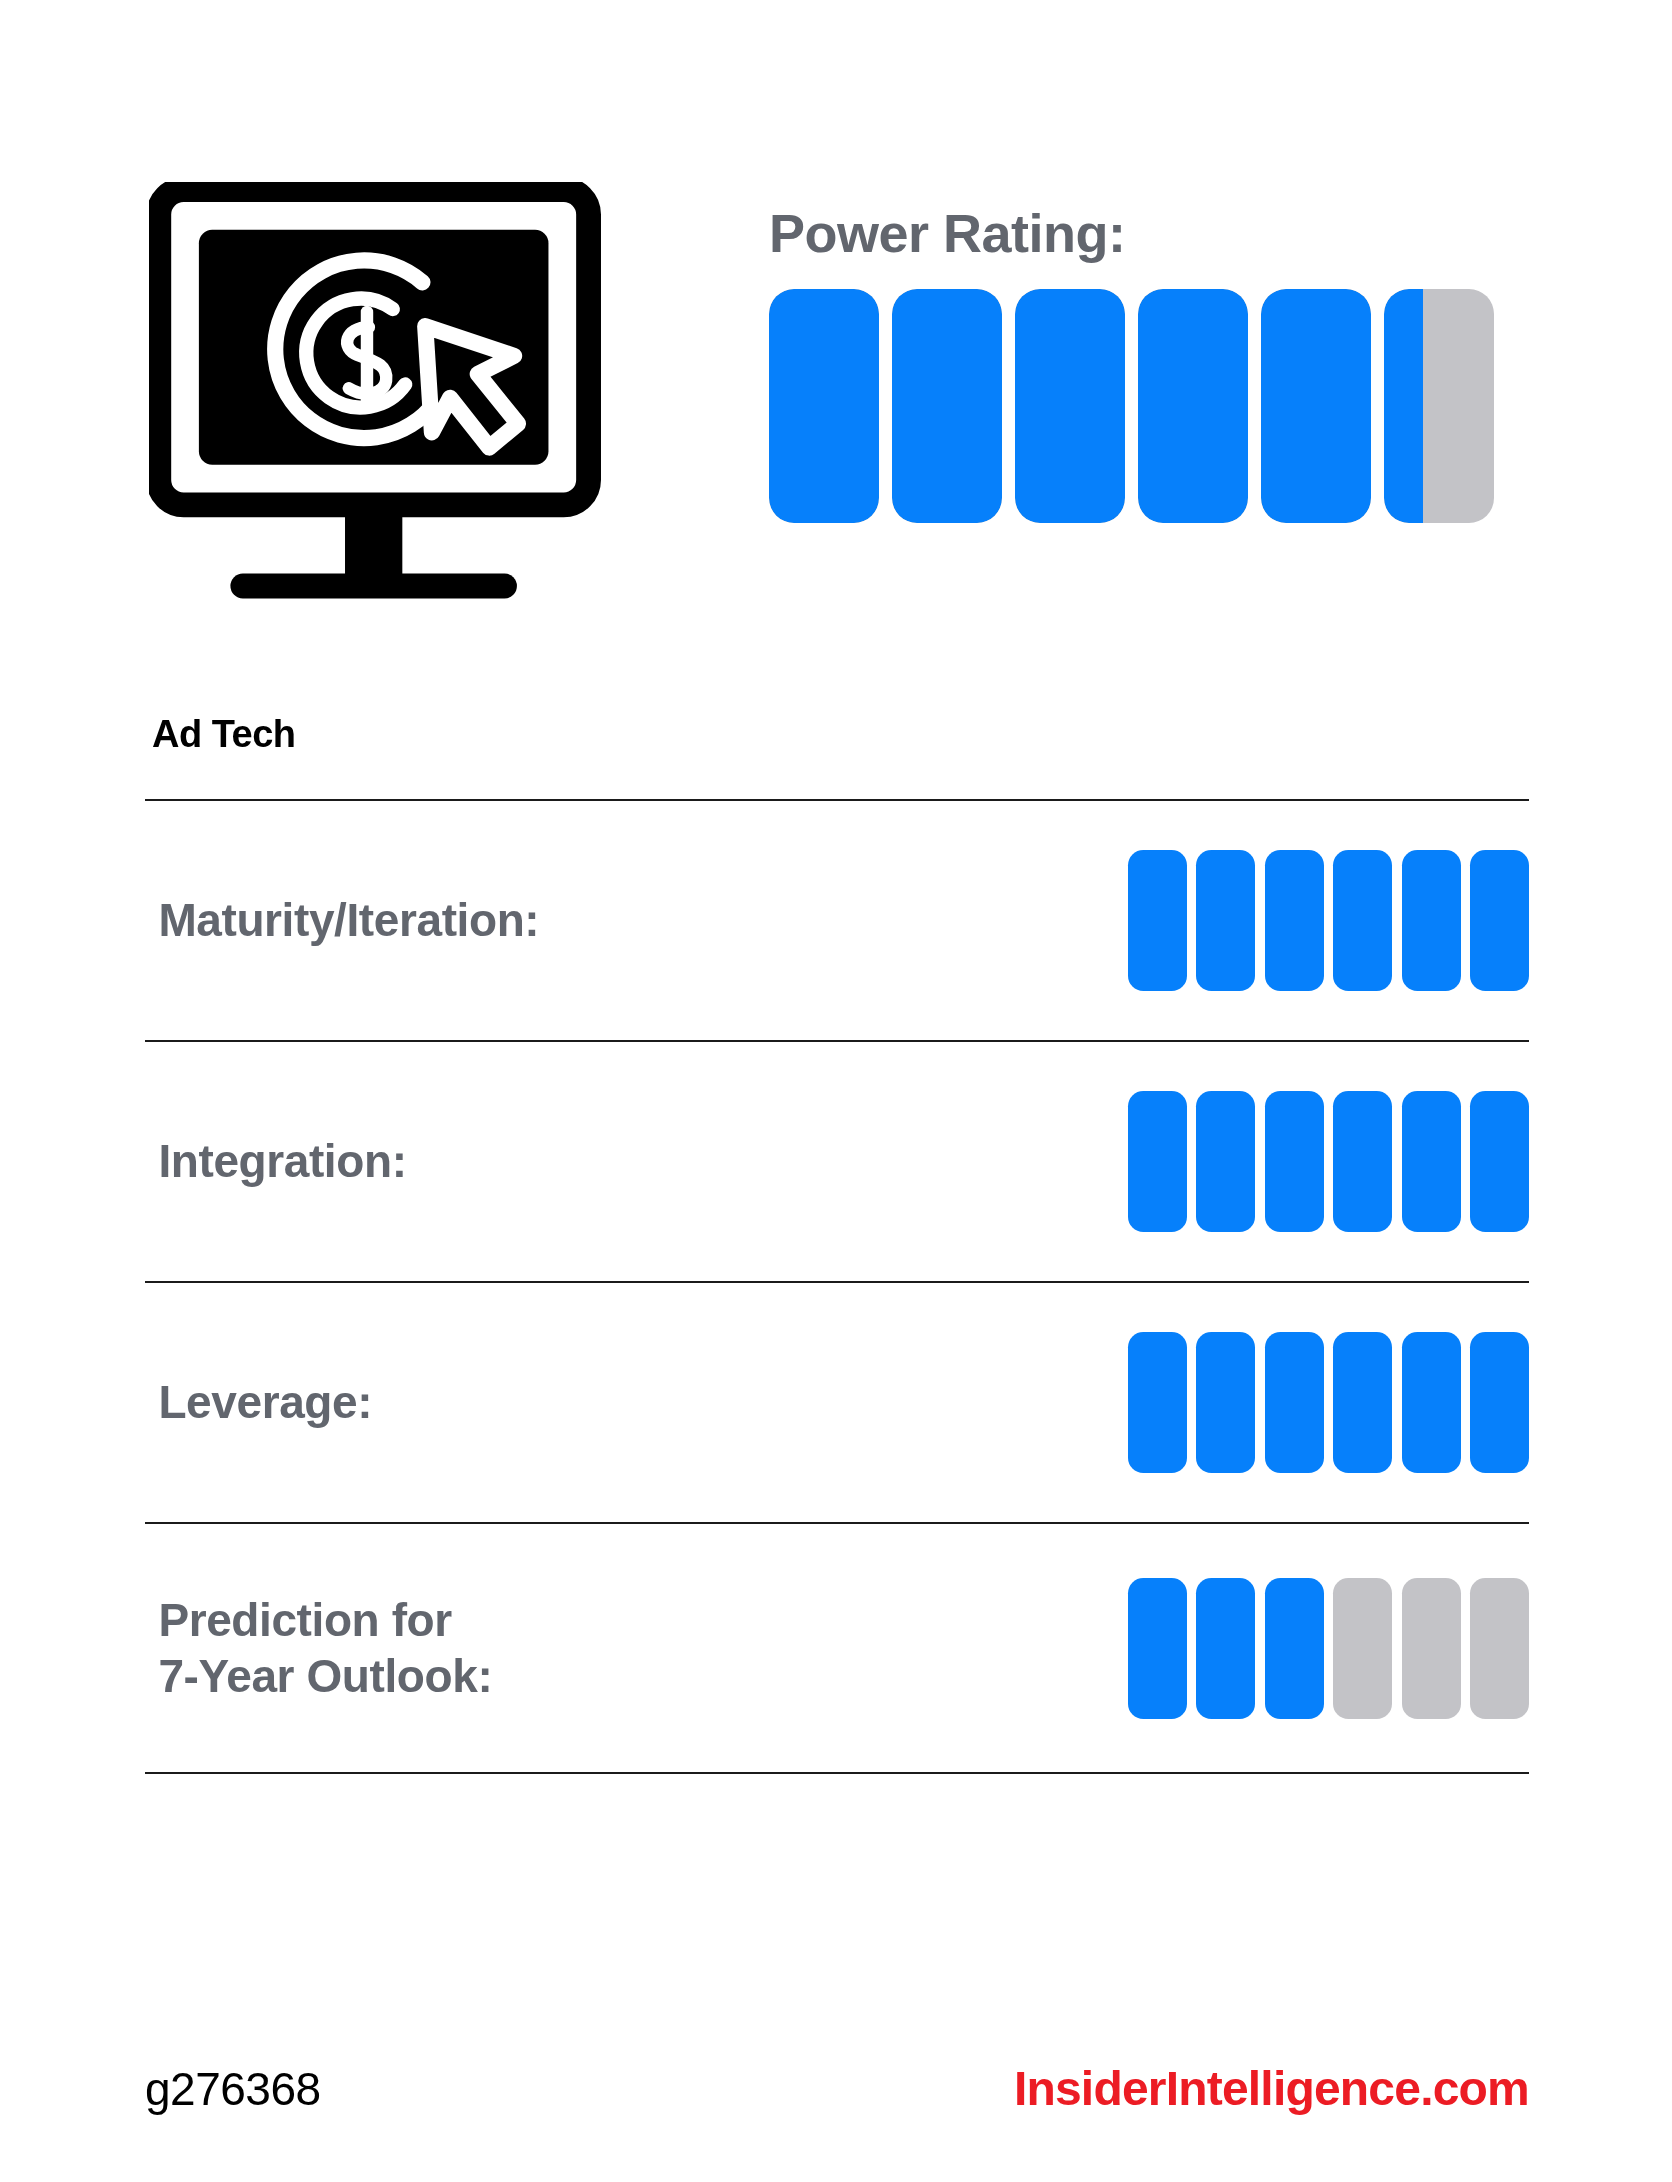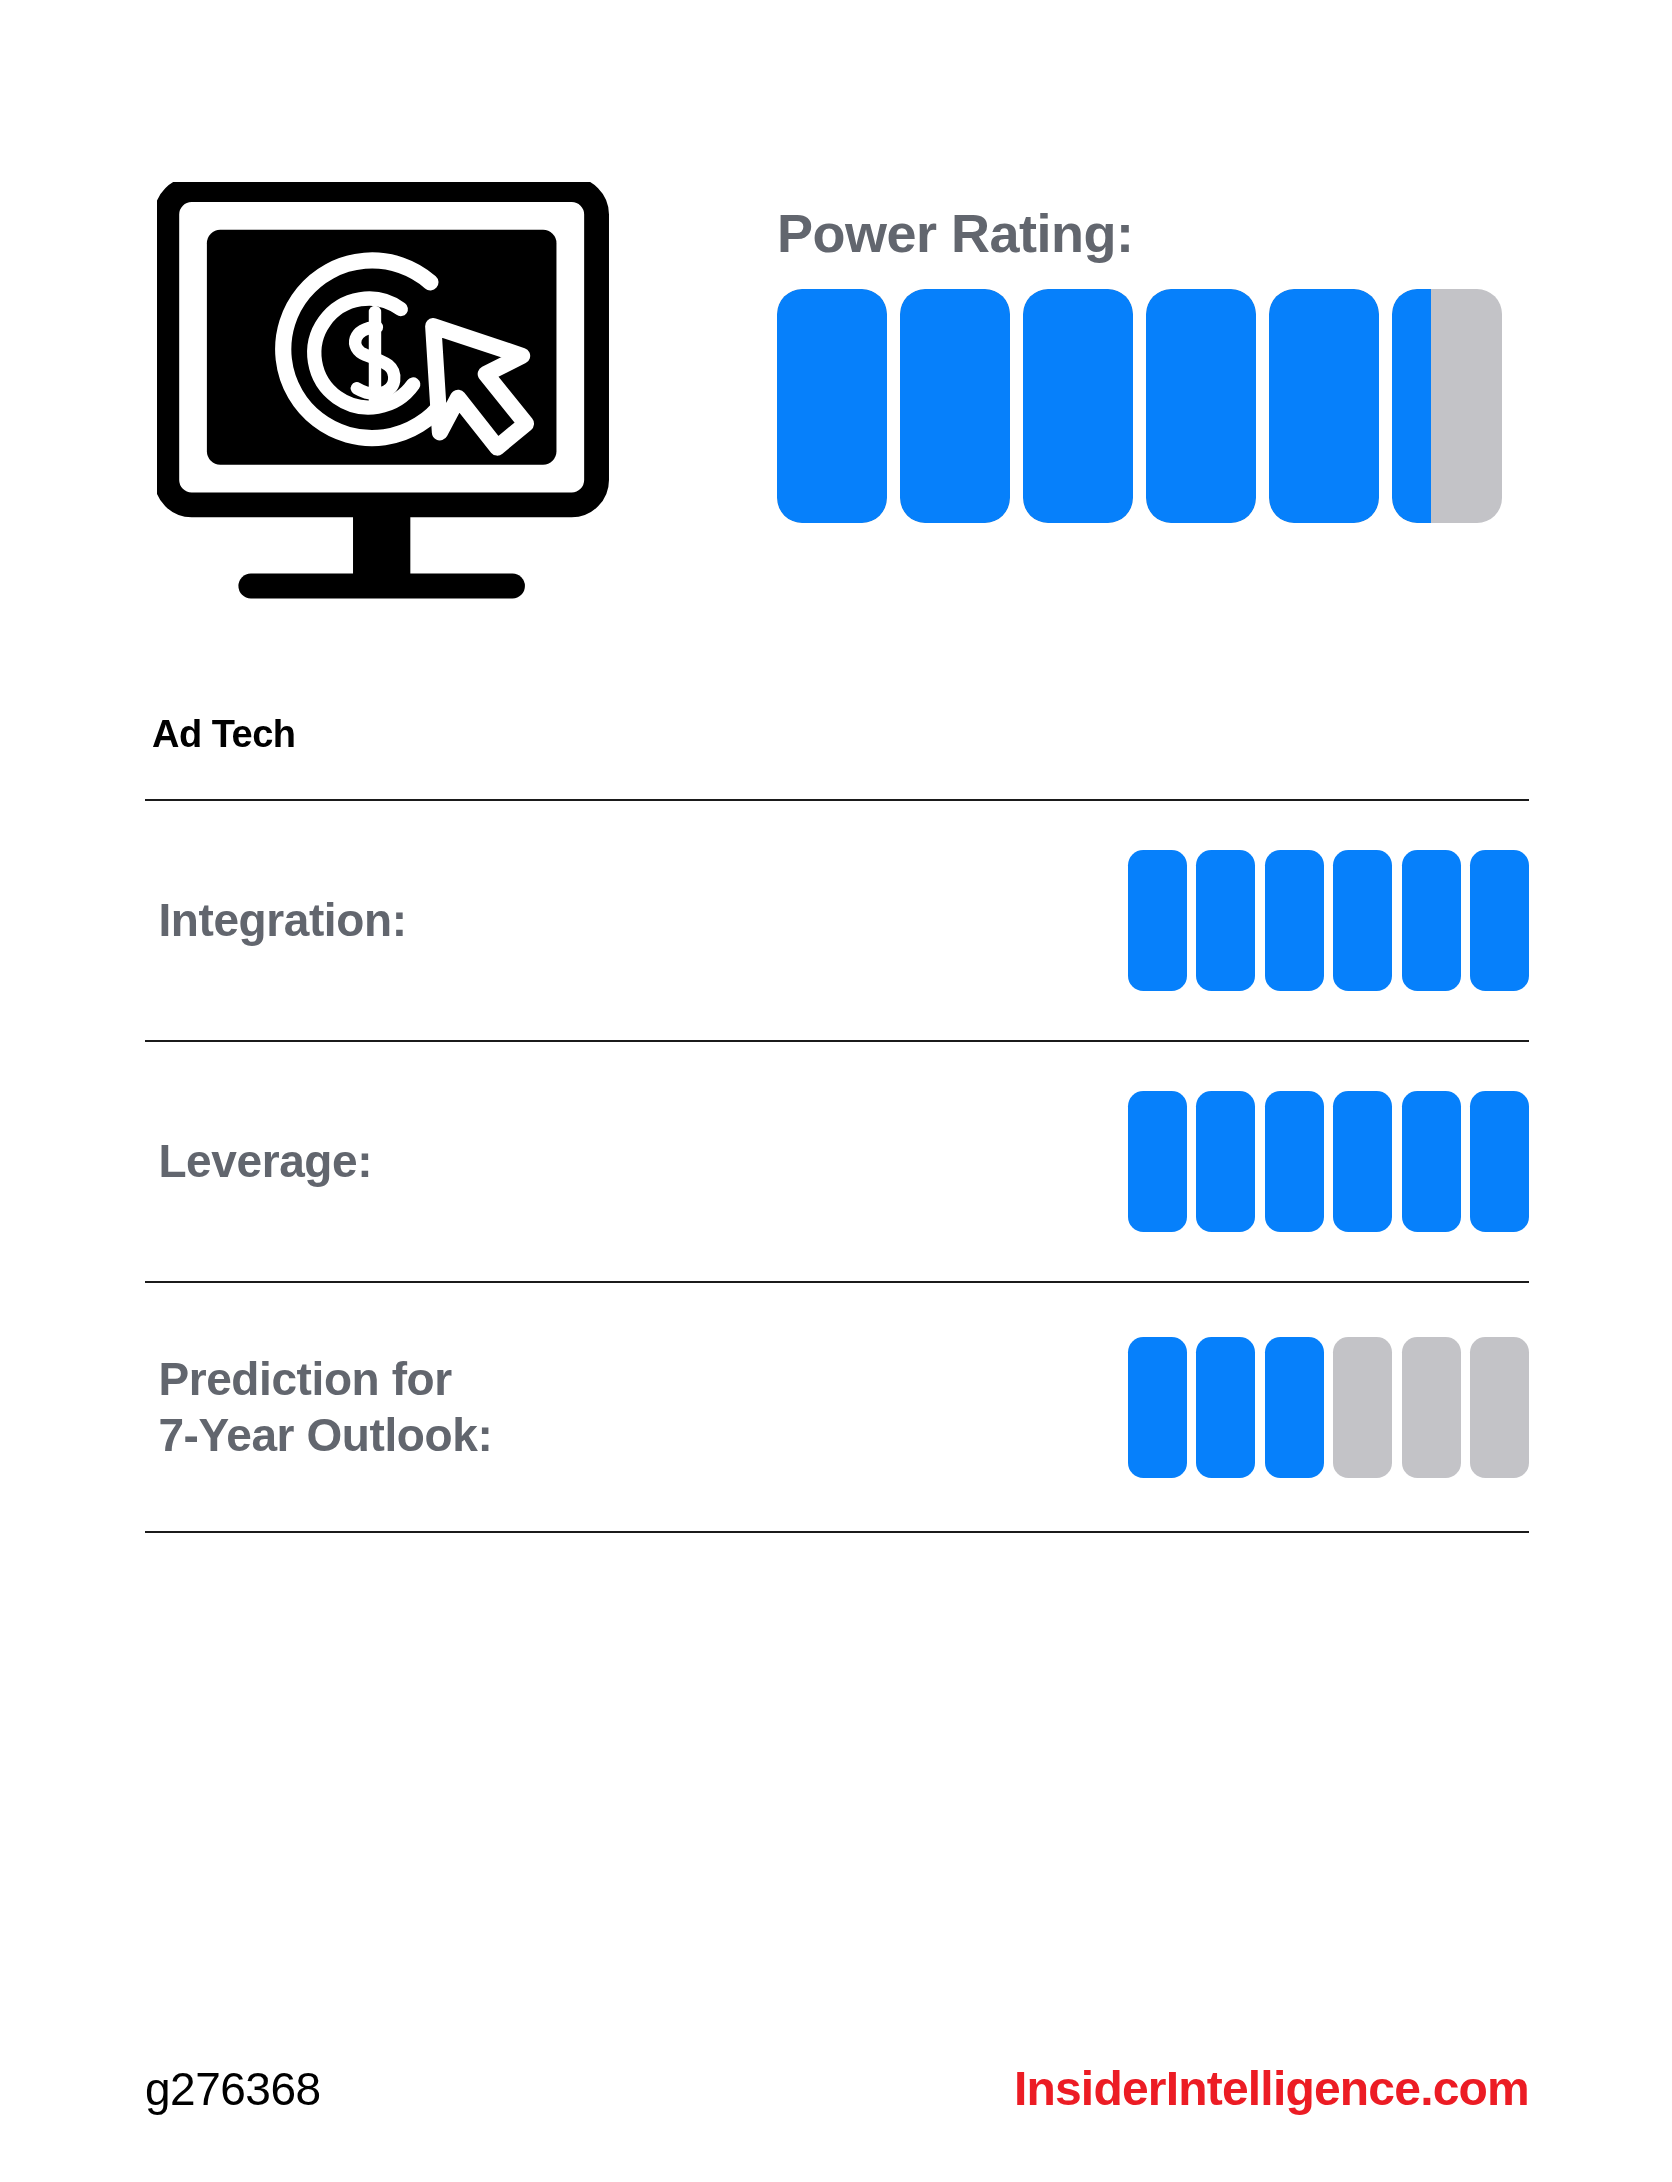--- a/index.html
+++ b/index.html
@@ -15,21 +15,21 @@
   .card {
     position: relative;
     width: 1673px;
     height: 2182px;
     background: #ffffff;
   }
 
   
   .header {
     position: absolute;
-    left: 12px;
+    left: 4px;
     top: 0;
     width: 1346px;
     height: 698px;
     padding-left: 36px;
   }
 
   .icon-wrap {
     position: absolute;
     left: 145px;
     top: 182px;
@@ -224,20 +224,31 @@
             <div class="fill" style="width: 35%;"></div>
           </div>
         </div>
     </div>
   </div>
 
   <div class="section-title">Ad Tech</div>
 
   <div class="table" id="rating-table">
       <div class="row">
+        <div class="row-label">Maturity/Iteration:</div>
+        <div class="row-bars">
+          <div class="rbar on"></div>
+          <div class="rbar on"></div>
+          <div class="rbar on"></div>
+          <div class="rbar on"></div>
+          <div class="rbar on"></div>
+          <div class="rbar on"></div>
+        </div>
+      </div>
+      <div class="row">
         <div class="row-label">Integration:</div>
         <div class="row-bars">
           <div class="rbar on"></div>
           <div class="rbar on"></div>
           <div class="rbar on"></div>
           <div class="rbar on"></div>
           <div class="rbar on"></div>
           <div class="rbar on"></div>
         </div>
       </div>

